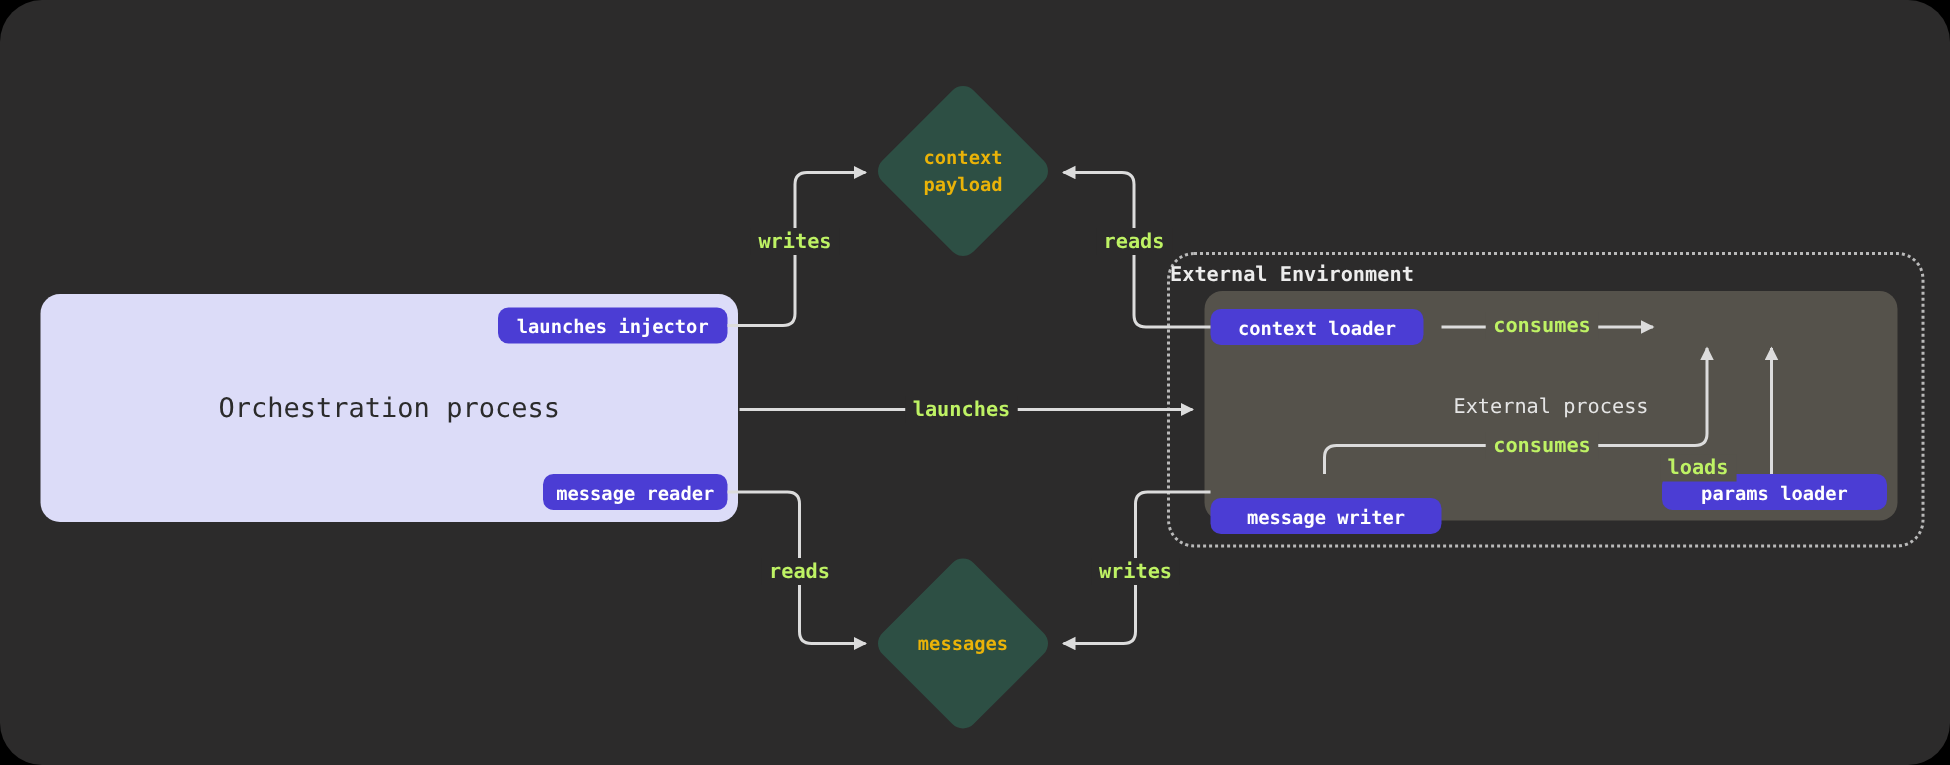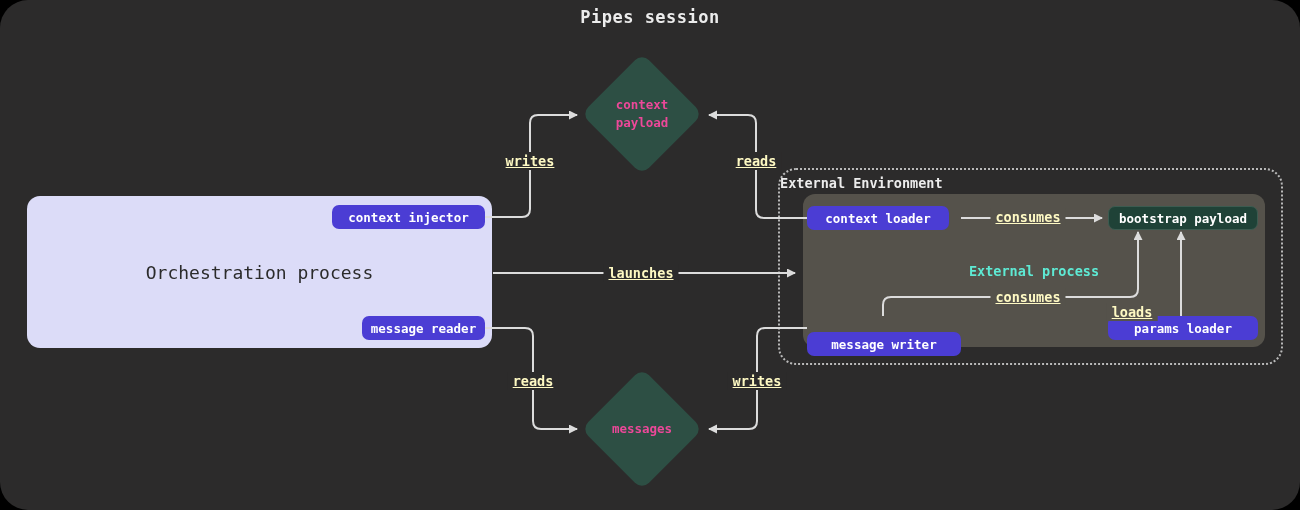--- a/index.html
+++ b/index.html
@@ -43,21 +43,21 @@
   .diamond::before {
     content: ""; position: absolute; inset: 18px;
     background: var(--c-green-diamond);
     border-radius: 10px;
     transform: rotate(45deg);
   }
   .diamond.top { left: 581px; top: 53px; }
   .diamond.bottom { left: 581px; top: 368px; }
   .diamond-label {
     position: relative; z-index: 1;
-    color: #ec4899; font-weight: 700; font-size: 12.5px;
+    color: #eab308; font-weight: 700; font-size: 12.5px;
     text-align: center; white-space: pre-line; line-height: 1.45;
   }
 
   
   .orch {
     position: absolute; left: 27px; top: 196px;
     width: 465px; height: 152px;
     background: var(--c-node-lavender);
     border-radius: 13px;
   }
@@ -91,21 +91,21 @@
   }
   .ext-proc {
     position: absolute; left: 23px; top: 24px;
     width: 462px; height: 153px;
     background: var(--c-process-gray);
     border-radius: 12px;
   }
   .ext-proc-label {
     position: absolute; inset: 0;
     display: flex; align-items: center; justify-content: center;
-    color: #5eead4; font-size: 13.5px; font-weight: 700;
+    color: #e5e5e5; font-size: 13.5px; font-weight: 400;
     pointer-events: none;
   }
   .btn-loader { left: 4px;   top: 12px;  width: 142px; }
   .btn-writer { left: 4px;   top: 122px; width: 154px; margin-top: 16px; }
   .btn-params { left: 305px; top: 122px; width: 150px; text-align: center; }
   .node-payload {
     position: absolute; left: 305px; top: 12px;
     width: 150px; height: 24px;
     background: var(--c-green-payload);
     border: 1.5px solid var(--c-green-payload-border);
@@ -122,65 +122,62 @@
   }
   .edges path.link {
     stroke: var(--c-line); stroke-width: 2; fill: none;
   }
   .edges marker path { fill: var(--c-line); stroke: none; }
 
   .edge-label {
     position: absolute;
     transform: translate(-50%, -50%);
     font-size: 13.5px; font-weight: 600;
-    color: #fef9c3;
+    color: #bef264;
     padding: 1px 5px;
     white-space: nowrap;
-    text-decoration: underline;
   }
   .on-dark { background: var(--c-background); }
   .on-gray { background: var(--c-process-gray); }
 
   .lbl-writes-top      { left: 530px;  top: 161px; }
   .lbl-reads-top       { left: 756px;  top: 161px; }
   .lbl-launches        { left: 641px;  top: 273px; }
   .lbl-consumes-top    { left: 1028px; top: 217px; }
   .lbl-consumes-bottom { left: 1028px; top: 297px; }
   .lbl-loads           { left: 1132px; top: 272px; margin-top: 40px; }
   .lbl-reads-bottom    { left: 533px;  top: 381px; }
   .lbl-writes-bottom   { left: 757px;  top: 381px; }
 </style>
 </head>
 <body>
 
 <div class="canvas">
 
-  <div class="title">Pipes session</div>
 
   <div class="diamond top">
     <span class="diamond-label">context
 payload</span>
   </div>
 
   <div class="diamond bottom">
     <span class="diamond-label">messages</span>
   </div>
 
   <div class="orch">
     <span class="orch-label">Orchestration process</span>
-    <div class="node-btn btn-injector">context injector</div>
+    <div class="node-btn btn-injector">launches injector</div>
     <div class="node-btn btn-reader">message reader</div>
   </div>
 
   <div class="ext-env">
     <span class="ext-env-label">External Environment</span>
     <div class="ext-proc">
       <span class="ext-proc-label">External process</span>
       <div class="node-btn btn-loader">context loader</div>
-      <div class="node-payload">bootstrap payload</div>
       <div class="node-btn btn-writer">message writer</div>
       <div class="node-btn btn-params">params loader</div>
     </div>
   </div>
 
   <svg class="edges" width="1300" height="510" viewBox="0 0 1300 510">
     <defs>
       <marker id="arrow" markerUnits="userSpaceOnUse" markerWidth="10" markerHeight="10" refX="8" refY="4.5" orient="auto">
         <path d="M0,0 L9,4.5 L0,9 Z"></path>
       </marker>

